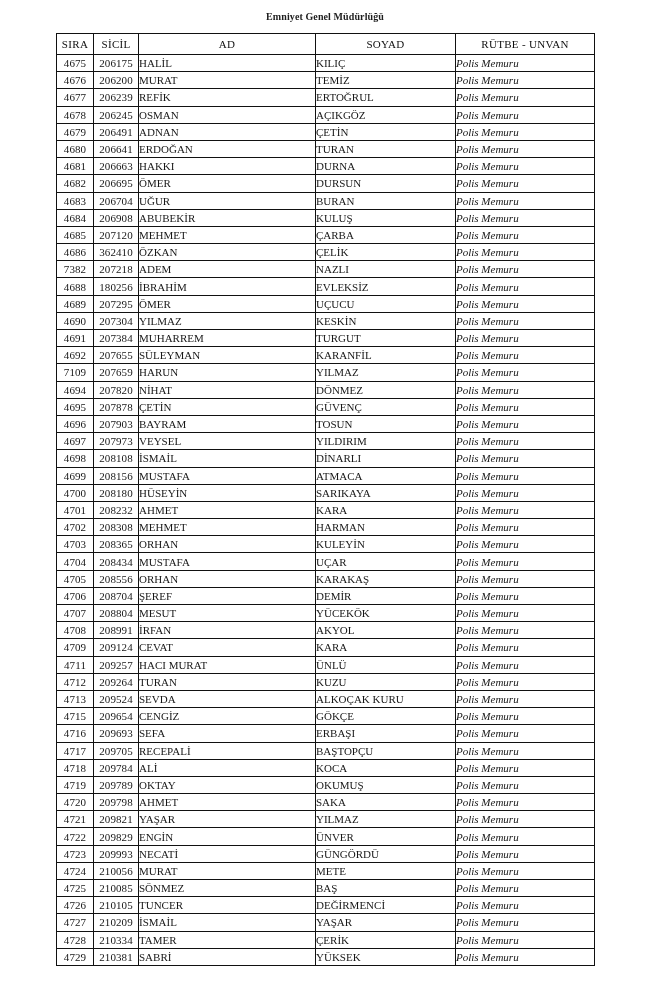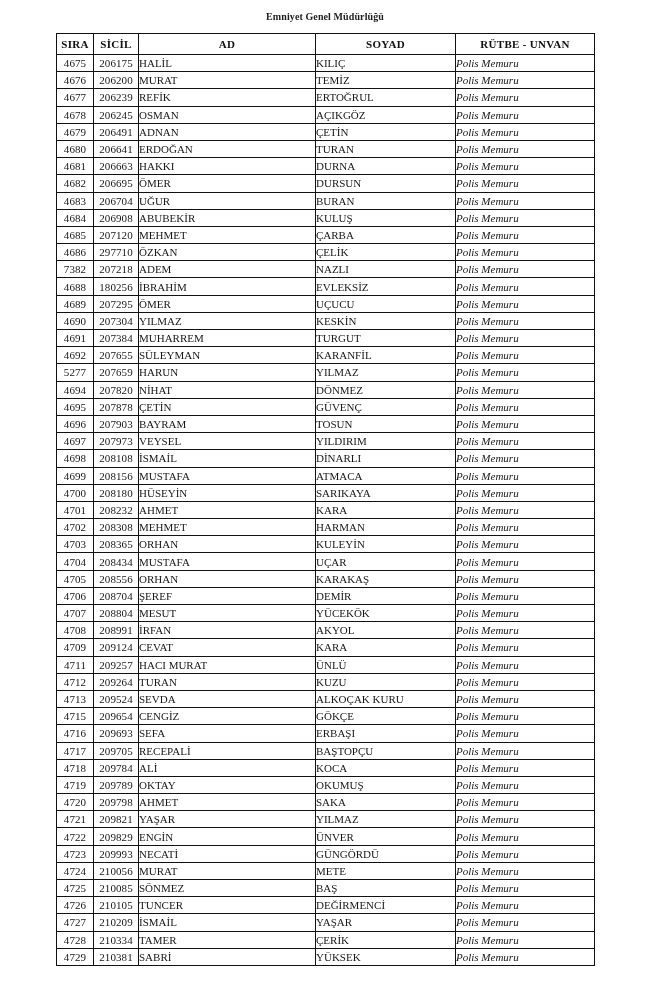--- a/index.html
+++ b/index.html
@@ -62,21 +62,21 @@
     border: 1px solid #111111;
     padding: 0;
     vertical-align: middle;
     overflow: hidden;
     white-space: nowrap;
   }
 
   table.roster thead th {
     height: 20px;
     font-size: 11px;
-    font-weight: 700;
+    font-weight: 400;
     text-align: center;
     letter-spacing: 0.3px;
     color: #0f0f0f;
   }
 
   table.roster tbody td {
     height: 16.2px;
     font-size: 11px;
     color: #171717;
   }
@@ -194,21 +194,21 @@
           </tr>
           <tr>
             <td class="num">4685</td>
             <td class="num">207120</td>
             <td class="txt">MEHMET</td>
             <td class="txt">ÇARBA</td>
             <td class="rank">Polis Memuru</td>
           </tr>
           <tr>
             <td class="num">4686</td>
-            <td class="num">297710</td>
+            <td class="num">362410</td>
             <td class="txt">ÖZKAN</td>
             <td class="txt">ÇELİK</td>
             <td class="rank">Polis Memuru</td>
           </tr>
           <tr>
             <td class="num">7382</td>
             <td class="num">207218</td>
             <td class="txt">ADEM</td>
             <td class="txt">NAZLI</td>
             <td class="rank">Polis Memuru</td>
@@ -242,21 +242,21 @@
             <td class="rank">Polis Memuru</td>
           </tr>
           <tr>
             <td class="num">4692</td>
             <td class="num">207655</td>
             <td class="txt">SÜLEYMAN</td>
             <td class="txt">KARANFİL</td>
             <td class="rank">Polis Memuru</td>
           </tr>
           <tr>
-            <td class="num">5277</td>
+            <td class="num">7109</td>
             <td class="num">207659</td>
             <td class="txt">HARUN</td>
             <td class="txt">YILMAZ</td>
             <td class="rank">Polis Memuru</td>
           </tr>
           <tr>
             <td class="num">4694</td>
             <td class="num">207820</td>
             <td class="txt">NİHAT</td>
             <td class="txt">DÖNMEZ</td>

